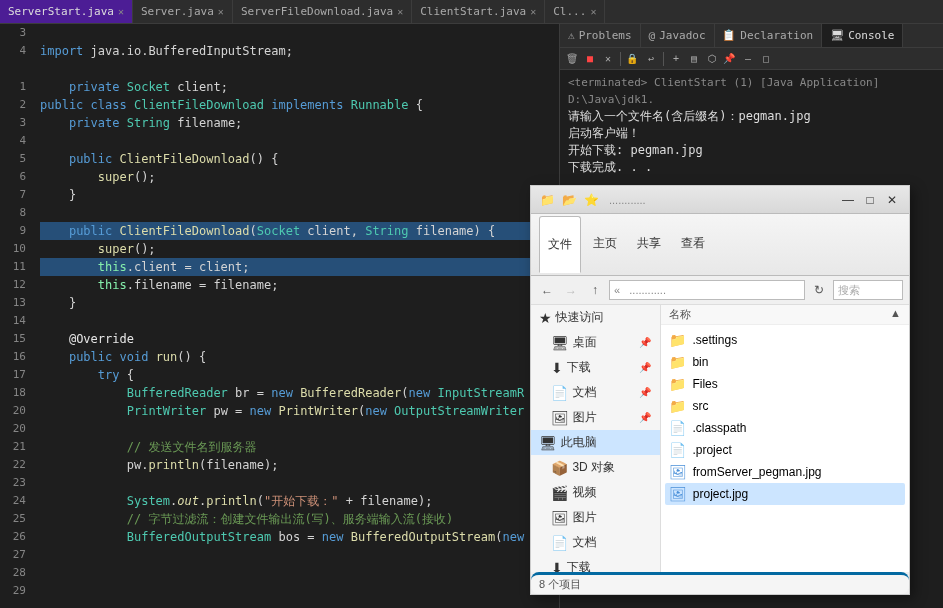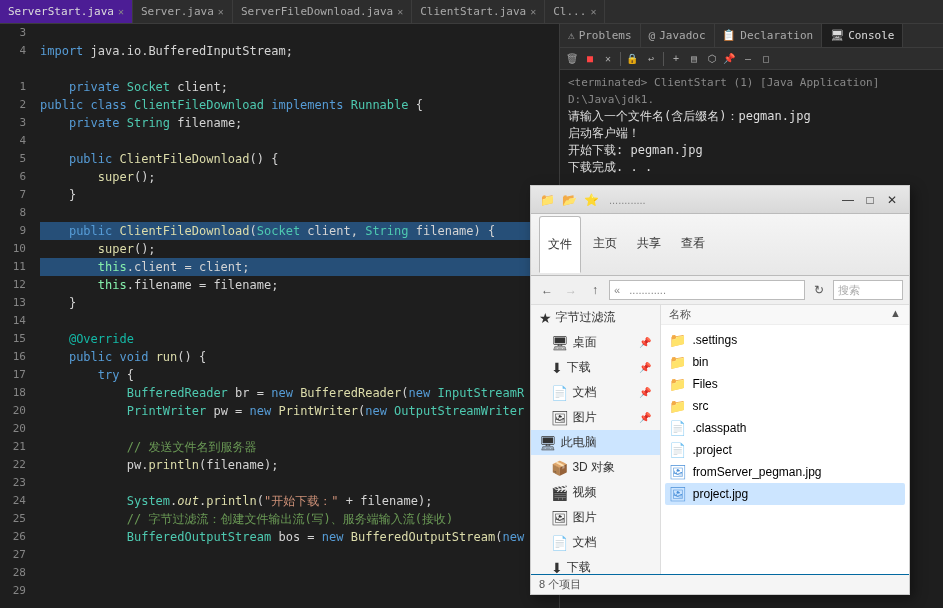--- a/index.html
+++ b/index.html
@@ -87,21 +87,21 @@
 
     .code-line.highlighted {
       background: #264f78;
     }
 
     .kw { color: #569cd6; }
     .str { color: #ce9178; }
     .cm { color: #6a9955; }
     .fn { color: #dcdcaa; }
     .tp { color: #4ec9b0; }
-    .ann { color: #14b8a6; }
+    .ann { color: #e5e5e5; }
     .this-kw { color: #86efac; }
 
     
     .right-panel {
       width: 383px;
       display: flex;
       flex-direction: column;
       background: #252526;
     }
 
@@ -346,25 +346,26 @@
     }
     .fe-file-item.selected { background: #cce5ff; }
 
     .fe-file-icon {
       font-size: 14px;
     }
 
     .folder-yellow { color: #e8b84b; }
 
     .fe-status {
-      border-top: 1px solid #0369a1;
+      border-top: 3px solid #0369a1;
       padding: 2px 8px;
       font-size: 11px;
       color: #555;
       background: #f5f5f5;
+      border-radius: 8px;
     }
   </style>
 </head>
 <body>
 
 <div class="tab-bar">
   <div class="tab active">
     <span>ServerStart.java</span>
     <span class="tab-close">✕</span>
   </div>
@@ -538,21 +539,21 @@
     <div class="fe-search">
       <span style="color:#aaa;">搜索</span>
     </div>
   </div>
 
   <div class="fe-body">
 
     <div class="fe-sidebar">
       <div class="fe-sidebar-item">
         <span class="fe-sidebar-icon">★</span>
-        <span class="fe-sidebar-label">字节过滤流</span>
+        <span class="fe-sidebar-label">快速访问</span>
       </div>
       <div class="fe-sidebar-item" style="padding-left:20px;">
         <span class="fe-sidebar-icon">🖥</span>
         <span class="fe-sidebar-label">桌面</span>
         <span style="margin-left:auto;color:#aaa;font-size:10px;">📌</span>
       </div>
       <div class="fe-sidebar-item" style="padding-left:20px;">
         <span class="fe-sidebar-icon">⬇</span>
         <span class="fe-sidebar-label">下载</span>
         <span style="margin-left:auto;color:#aaa;font-size:10px;">📌</span>

